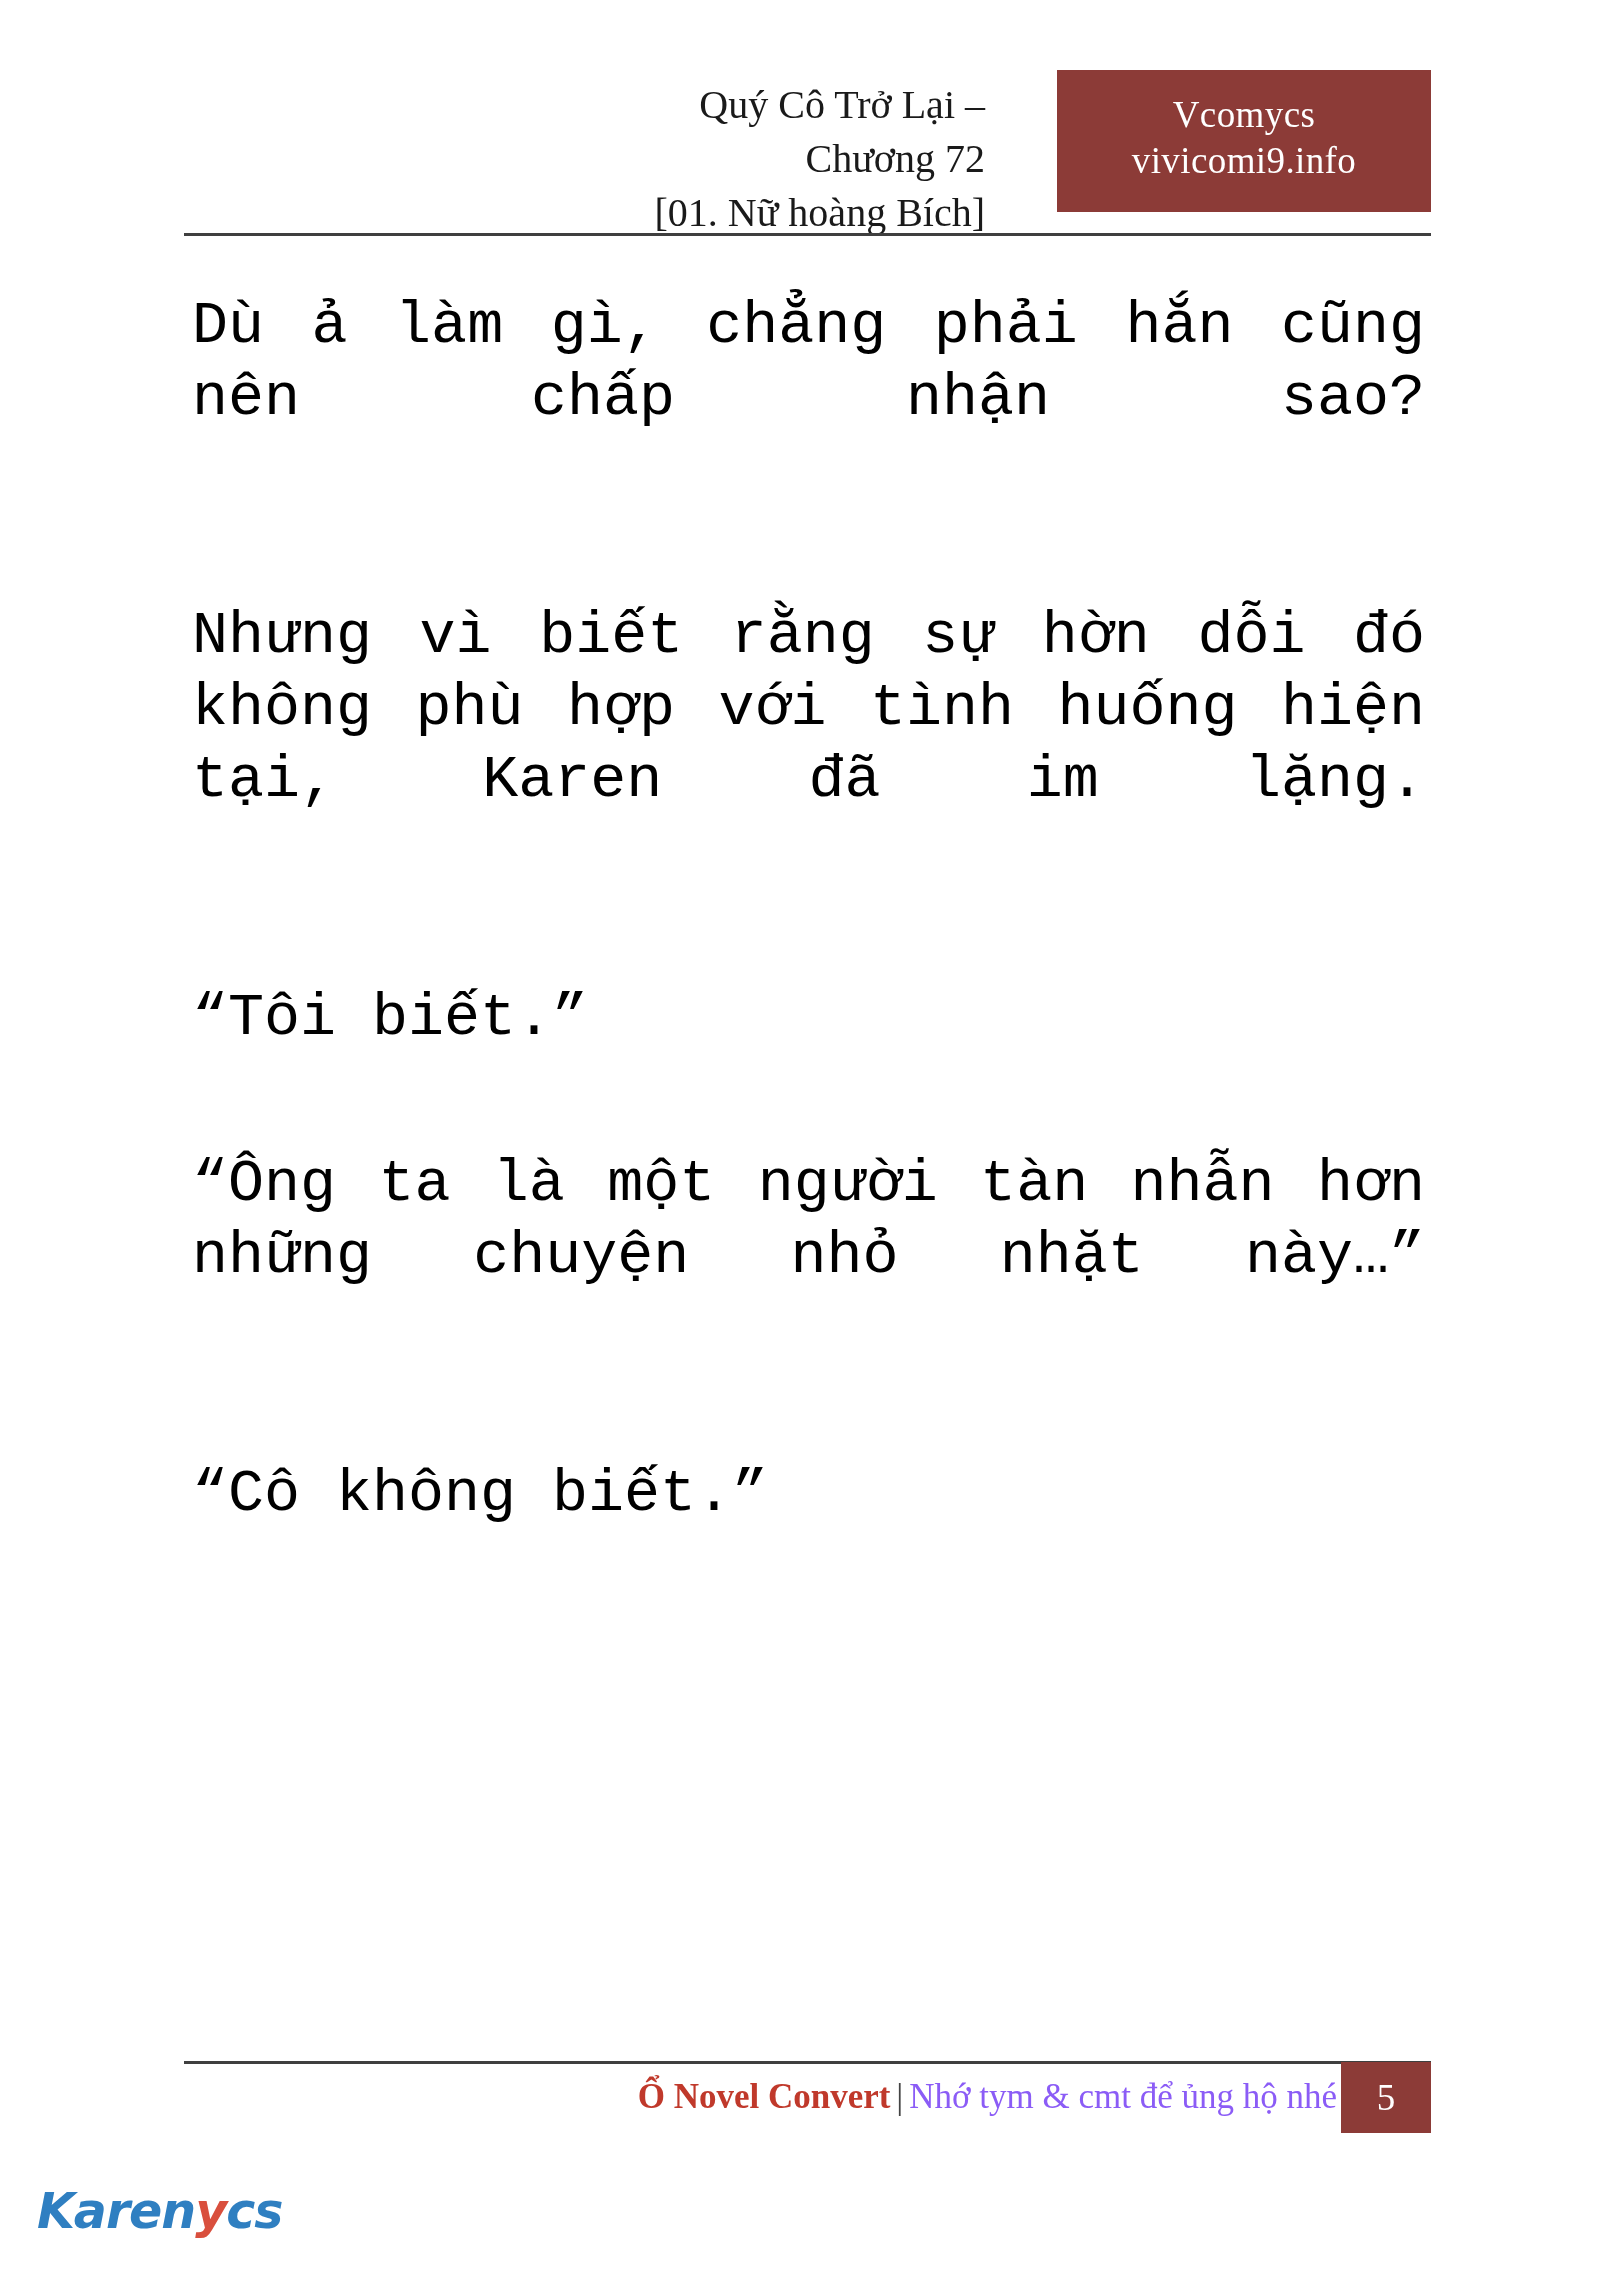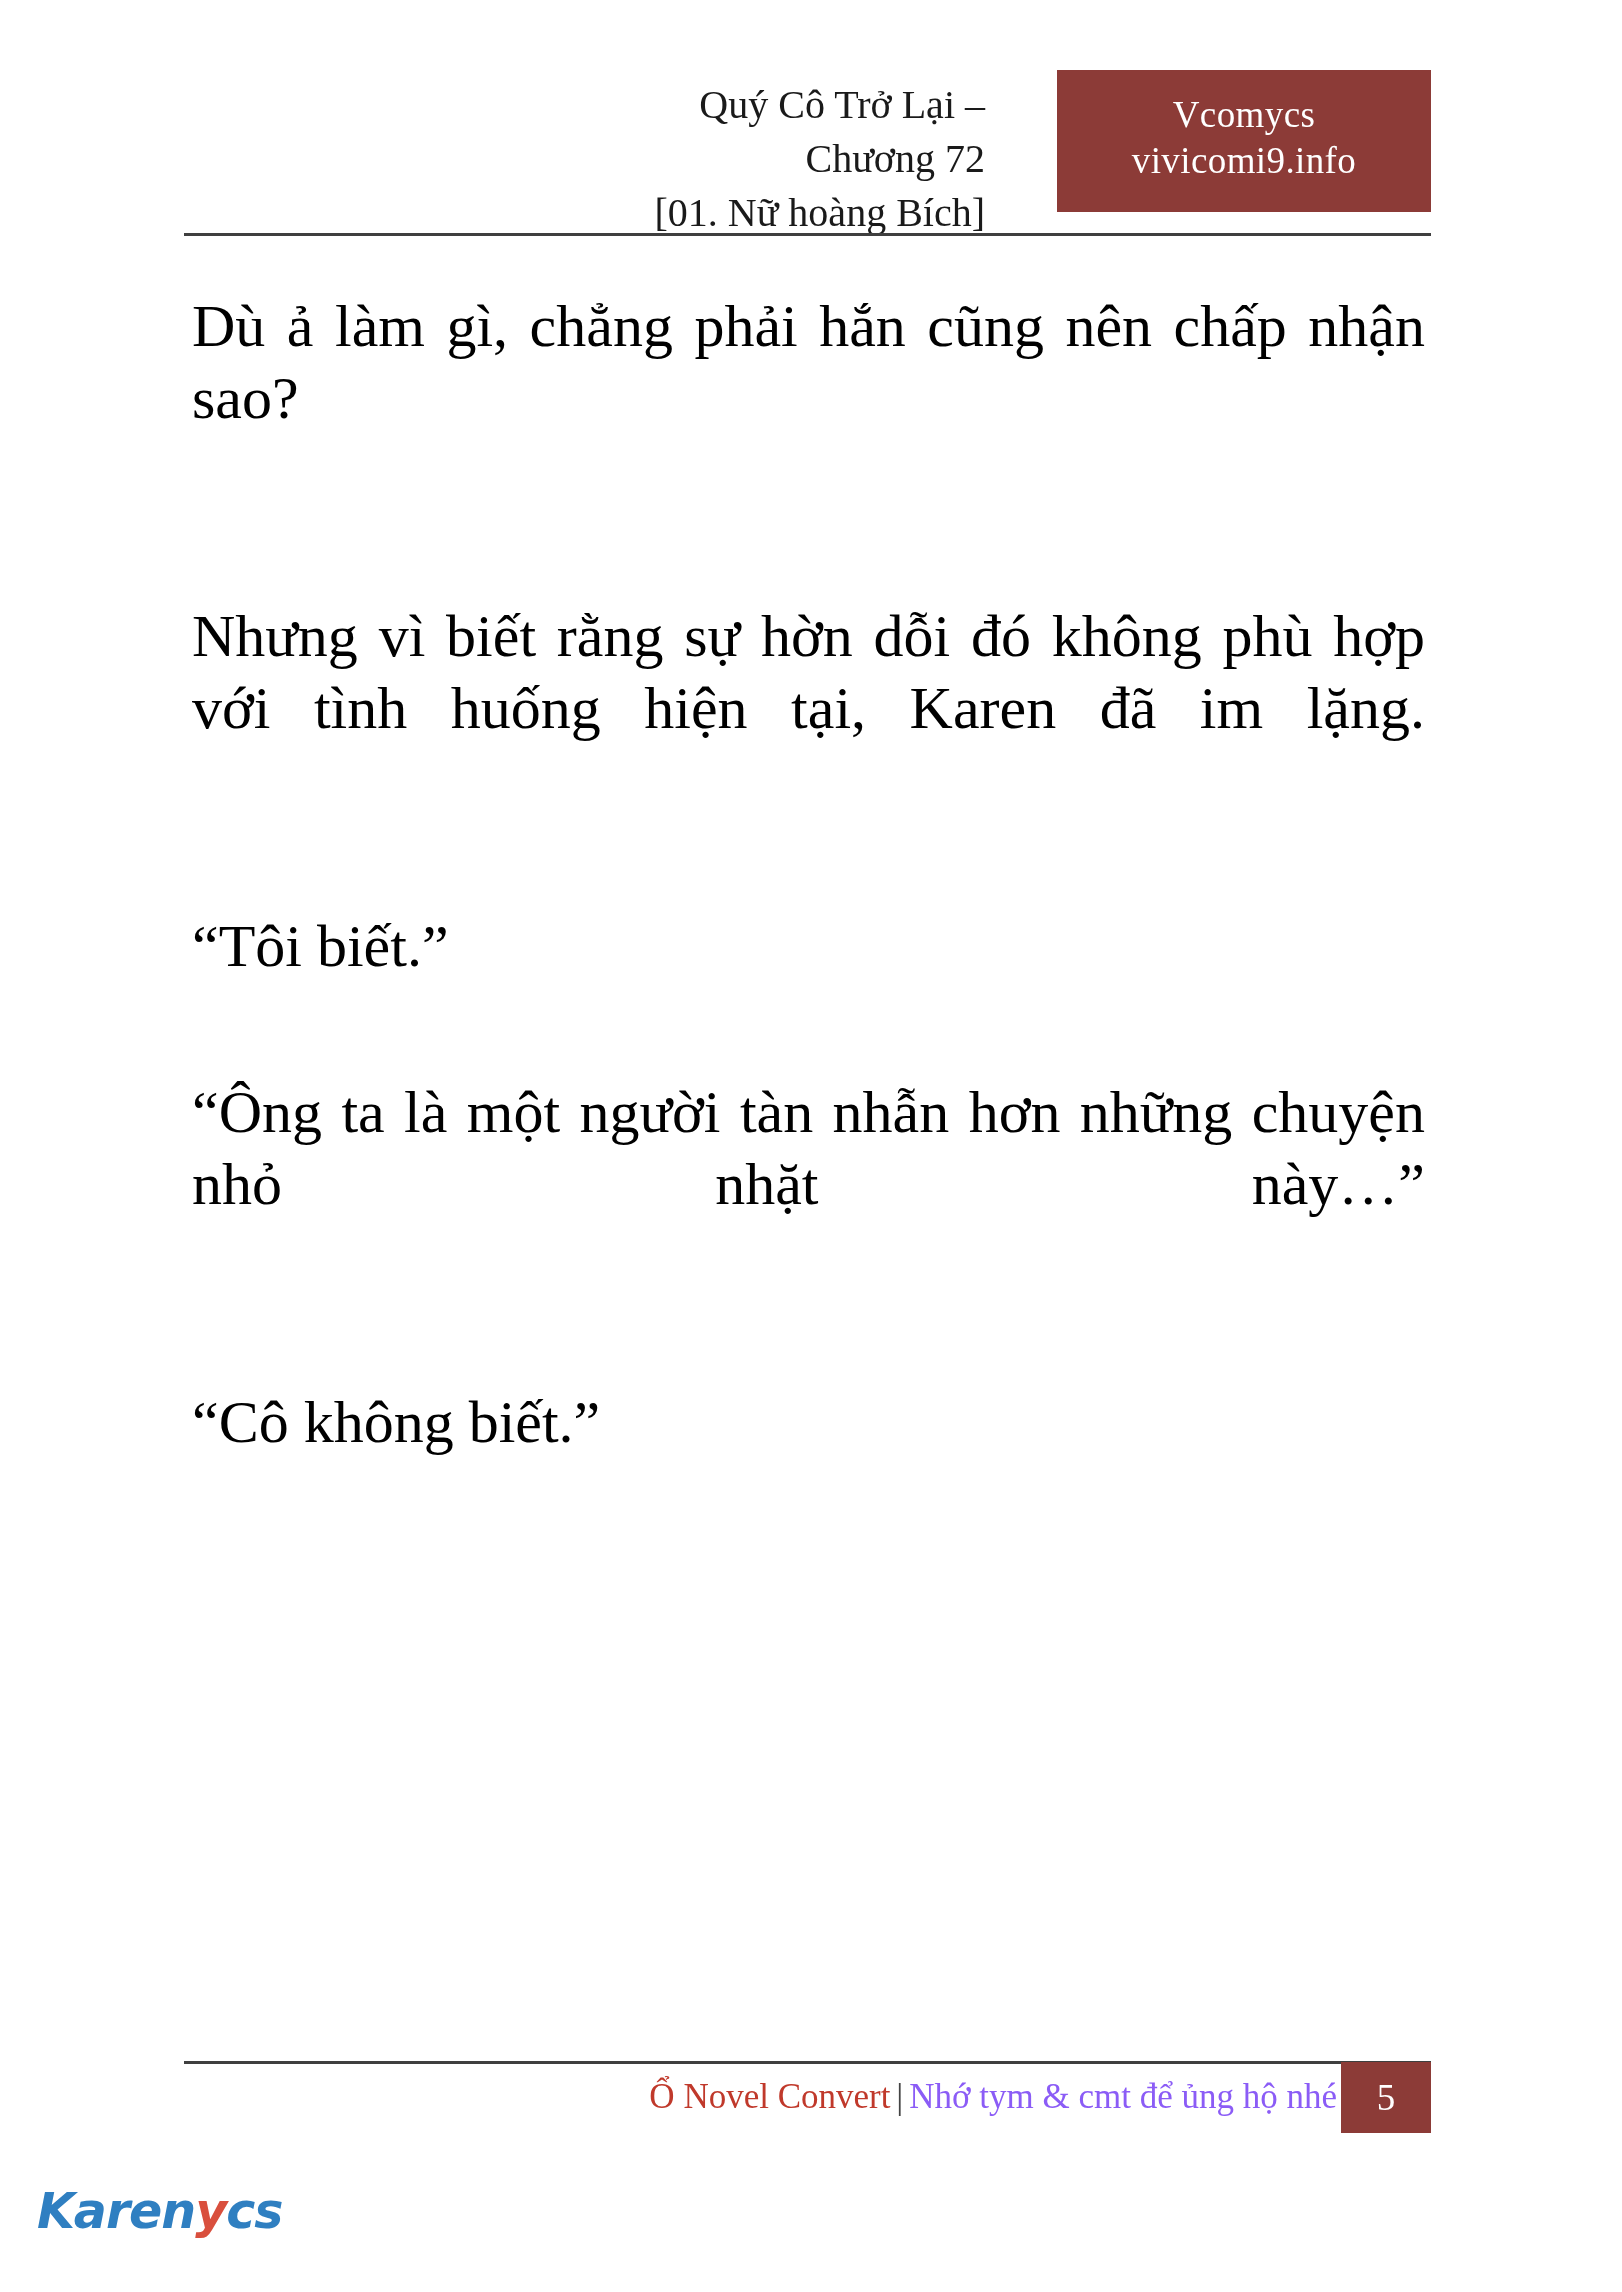--- a/index.html
+++ b/index.html
@@ -75,20 +75,21 @@
     height: 2.9px;
     background: #3f3f3f;
   }
 
   
   .content {
     position: absolute;
     left: 192px;
     top: 290px;
     width: 1237px;
+    font-family: Liberation Mono, monospace;
   }
   .para {
     font-size: 60px;
     line-height: 1.2;
     color: #000000;
     text-align: justify;
     text-justify: inter-word;
     margin: 0 0 94px 0;
     width: 1233px;
   }
@@ -121,21 +122,21 @@
   .footer-text {
     position: absolute;
     right: 94px;
     top: 7.8px;
     font-size: 35px;
     line-height: 1.4;
     white-space: nowrap;
   }
   .footer-text .brand {
     color: #c0392b;
-    font-weight: normal;
+    font-weight: bold;
   }
   .footer-text .sep {
     color: #444444;
     padding: 0 5.9px;
   }
   .footer-text .note {
     color: #8b5cf6;
   }
   .footer-pagebox {
     position: absolute;

